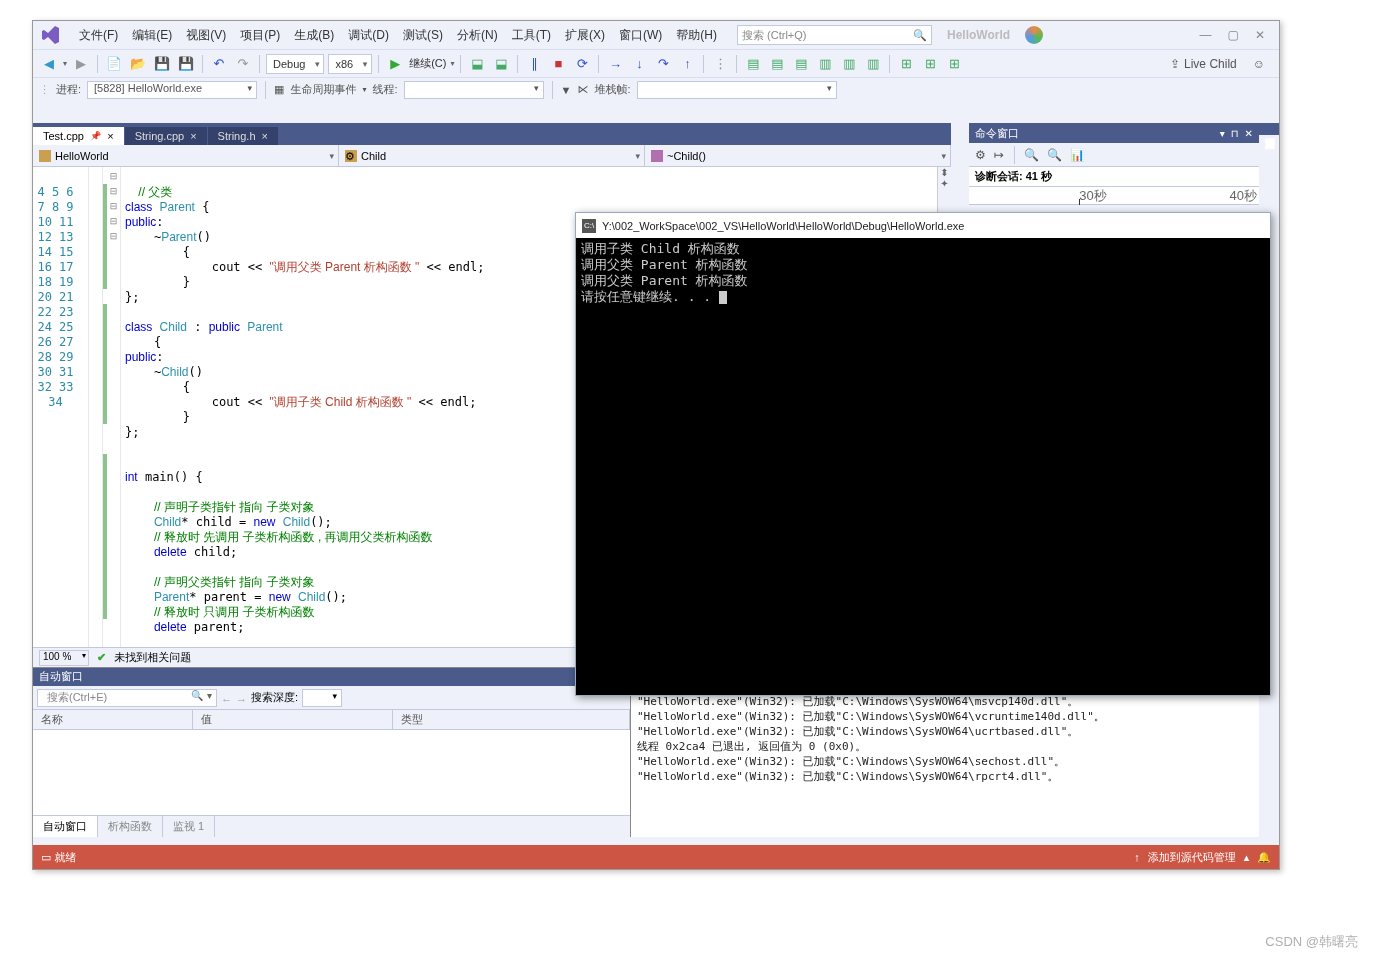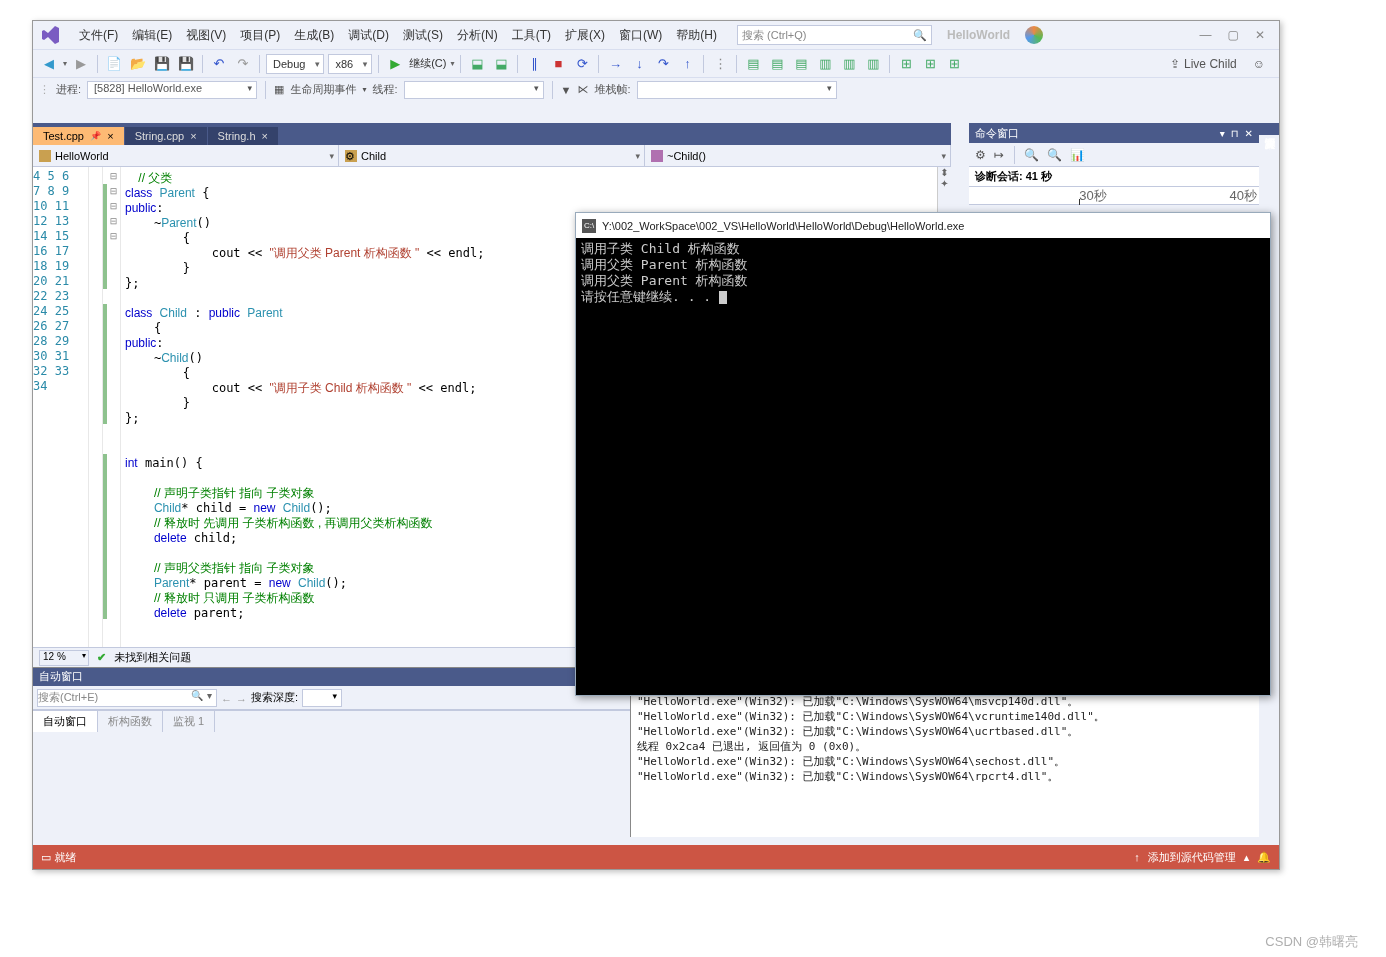--- a/index.html
+++ b/index.html
@@ -18,56 +18,56 @@
 .tb-sep{width:1px;height:18px;background:#c2c9de;margin:0 2px}
 .tb-drop{height:20px;border:1px solid #c2c9de;background:#fff;padding:0 18px 0 6px;display:flex;align-items:center;font-size:11px;position:relative}
 .tb-drop::after{content:"▾";position:absolute;right:4px;font-size:9px;color:#666}
 .tb-play{color:#3a3}
 .liveshare{margin-left:auto;color:#555;font-size:12px;display:flex;align-items:center;gap:4px;padding-right:8px}
 .toolbar2{height:24px;background:#eef1f9;border-top:1px solid #d8deef;display:flex;align-items:center;padding:0 6px;font-size:11px;color:#555;gap:6px}
 .proc-drop{height:18px;border:1px solid #c2c9de;background:#fff;padding:0 18px 0 6px;font-size:11px;min-width:170px;position:relative}
 .proc-drop::after{content:"▾";position:absolute;right:4px;top:1px;font-size:9px}
 .doc-tabs{height:22px;background:#4a5a8a;display:flex;align-items:flex-end;font-size:11px}
 .doc-tab{padding:3px 10px;background:#34426b;color:#ddd;margin-right:1px;cursor:default;display:flex;align-items:center;gap:6px}
-.doc-tab.active{background:#fdba74;color:#000}
+.doc-tab.active{background:#ffffff;color:#000}
 .pin{font-size:9px;color:#666}
 .closex{font-size:11px}
 .nav-bar{height:22px;background:#eef1f9;border-bottom:1px solid #c2c9de;display:flex;font-size:11px}
 .nav-drop{flex:1;border-right:1px solid #c2c9de;display:flex;align-items:center;padding:0 6px;position:relative}
 .nav-drop::after{content:"▾";position:absolute;right:4px;font-size:9px;color:#666}
 .nav-icon{width:12px;height:12px;margin-right:4px;background:#c9a050}
 .editor-wrap{position:relative;height:480px;display:flex;background:#fff}
-.gutter{width:56px;background:#fff;border-right:1px solid #e8e8e8;text-align:left;padding-right:10px;font-family:Consolas,monospace;font-size:12px;color:#2a8aa8;padding-top:2px;line-height:15px}
+.gutter{width:56px;background:#fff;border-right:1px solid #e8e8e8;text-align:center;padding-right:10px;font-family:Consolas,monospace;font-size:12px;color:#2a8aa8;padding-top:18px;line-height:15px}
 .marker-col{width:14px;background:#fff;border-right:1px solid #e8e8e8}
 .fold-col{width:14px;background:#fff;border-right:1px solid #e8e8e8;font-size:9px;color:#888;line-height:15px;text-align:center;padding-top:2px}
 .change-bar{width:4px;background:#fff;padding-top:2px}
 .change-bar div{height:15px}
 .cb-g{background:#8ec28e}
-.code{flex:1;font-family:Consolas,monospace;font-size:12px;line-height:15px;padding:4px 0 0 4px;white-space:pre;color:#000;position:relative;overflow:hidden}
+.code{flex:1;font-family:Consolas,monospace;font-size:12px;line-height:15px;padding:18px 0 0 4px;white-space:pre;color:#000;position:relative;overflow:hidden}
 .kw{color:#0000cc}
 .cm{color:#008000}
 .ty{color:#2b91af}
 .st{color:#b04030}
 .status-ed{height:20px;border-top:1px solid #c2c9de;background:#eef1f9;display:flex;align-items:center;font-size:11px;padding:0 6px;gap:8px}
 .zoom-drop{width:50px;height:16px;border:1px solid #c2c9de;font-size:10px;padding:0 3px;position:relative}
 .zoom-drop::after{content:"▾";position:absolute;right:2px;font-size:8px}
 .ok-icon{color:#3a3;font-weight:bold}
 .side-panel{position:absolute;right:0;top:102px;bottom:0;width:310px;display:flex;flex-direction:column}
 .panel-title{height:20px;background:#4a5a8a;color:#fff;font-size:11px;display:flex;align-items:center;padding:0 6px}
 .panel-title .pt-icons{margin-left:auto;display:flex;gap:6px;font-size:10px}
 .diag-tb{height:24px;background:#eef1f9;border-bottom:1px solid #c2c9de;display:flex;align-items:center;padding:0 6px;gap:8px;font-size:12px;color:#555}
 .diag-info{height:20px;background:#fff;border-bottom:1px solid #c2c9de;font-size:11px;padding:2px 6px}
 .diag-timeline{height:18px;background:#fff;border-bottom:1px solid #c2c9de;position:relative;font-size:13px}
 .tick{position:absolute;top:0;color:#666}
 .vtab{position:absolute;right:0;top:102px;width:20px;background:#4a5a8a;color:#fff;font-size:11px;writing-mode:vertical-rl;padding:6px 2px}
 .main-left{position:absolute;left:0;top:102px;width:918px}
 .auto-window{position:absolute;left:0;bottom:32px;width:597px;height:170px;background:#eef1f9;border-top:1px solid #888;display:flex;flex-direction:column}
 .aw-title{height:18px;background:#4a5a8a;color:#fff;font-size:11px;padding:1px 6px}
 .aw-search{height:24px;background:#eef1f9;border-bottom:1px solid #c2c9de;display:flex;align-items:center;padding:0 4px;gap:4px;font-size:11px}
-.aw-sinput{flex:0 0 180px;height:18px;border:1px solid #c2c9de;background:#fff;padding:0 0;position:relative}
+.aw-sinput{flex:0 0 180px;height:18px;border:1px solid #c2c9de;background:#fff;padding:0 9px;position:relative}
 .aw-sinput::after{content:"🔍 ▾";position:absolute;right:4px;font-size:10px;color:#666}
 .aw-grid{flex:1;background:#fff}
 .aw-head{height:20px;background:#eef1f9;display:flex;border-bottom:1px solid #c2c9de;font-size:11px;color:#555}
 .aw-head div{padding:2px 8px;border-right:1px solid #c2c9de}
 .aw-tabs{height:22px;background:#eef1f9;display:flex;font-size:11px;border-top:1px solid #c2c9de}
 .aw-tab{padding:3px 10px;border-right:1px solid #c2c9de;color:#888}
 .aw-tab.active{background:#fff;color:#000}
 .output-panel{position:absolute;right:20px;left:597px;bottom:32px;height:170px;background:#eef1f9;border-top:1px solid #888;border-left:1px solid #888;display:flex;flex-direction:column}
 .op-head{height:22px;background:#eef1f9;display:flex;align-items:center;font-size:11px;padding:0 6px;gap:6px;border-bottom:1px solid #c2c9de}
 .op-drop{height:18px;border:1px solid #c2c9de;background:#fff;min-width:120px;padding:0 18px 0 4px;position:relative;font-size:11px}
@@ -329,21 +329,21 @@
 
     <span class="cm">// 声明父类指针 指向 子类对象</span>
     <span class="ty">Parent</span>* parent = <span class="kw">new</span> <span class="ty">Child</span>();
     <span class="cm">// 释放时 只调用 子类析构函数</span>
     <span class="kw">delete</span> parent;
 
 </div>
       <div style="width:14px;background:#eef1f9;border-left:1px solid #ccc;font-size:10px;color:#666;text-align:center">⬍<br>✦</div>
     </div>
     <div class="status-ed">
-      <div class="zoom-drop"><span>12 %</span></div>
+      <div class="zoom-drop"><span>100 %</span></div>
       <span class="ok-icon">✔</span>
       <span>未找到相关问题</span>
       <span style="margin-left:auto;color:#888;font-size:9px">◀ ▶</span>
     </div>
   </div>
 
   <div class="vtab"><span>解决方案资源管</span></div>
 
   <div class="side-panel" style="right:20px;width:290px">
     <div class="panel-title">
@@ -371,20 +371,27 @@
   </div>
 
   <div class="auto-window">
     <div class="aw-title">自动窗口</div>
     <div class="aw-search">
       <div class="aw-sinput"><span style="color:#888">搜索(Ctrl+E)</span></div>
       <span style="color:#999">←</span>
       <span style="color:#999">→</span>
       <span>搜索深度:</span>
       <div class="proc-drop" style="min-width:40px"></div>
+    </div>
+    <div class="aw-grid">
+      <div class="aw-head">
+        <div style="flex:0 0 160px">名称</div>
+        <div style="flex:0 0 200px">值</div>
+        <div style="flex:1">类型</div>
+      </div>
     </div>
     <div class="aw-tabs">
       <div class="aw-tab active">自动窗口</div>
       <div class="aw-tab">析构函数</div>
       <div class="aw-tab">监视 1</div>
     </div>
   </div>
 
   <div class="output-panel">
     <div class="op-head">

